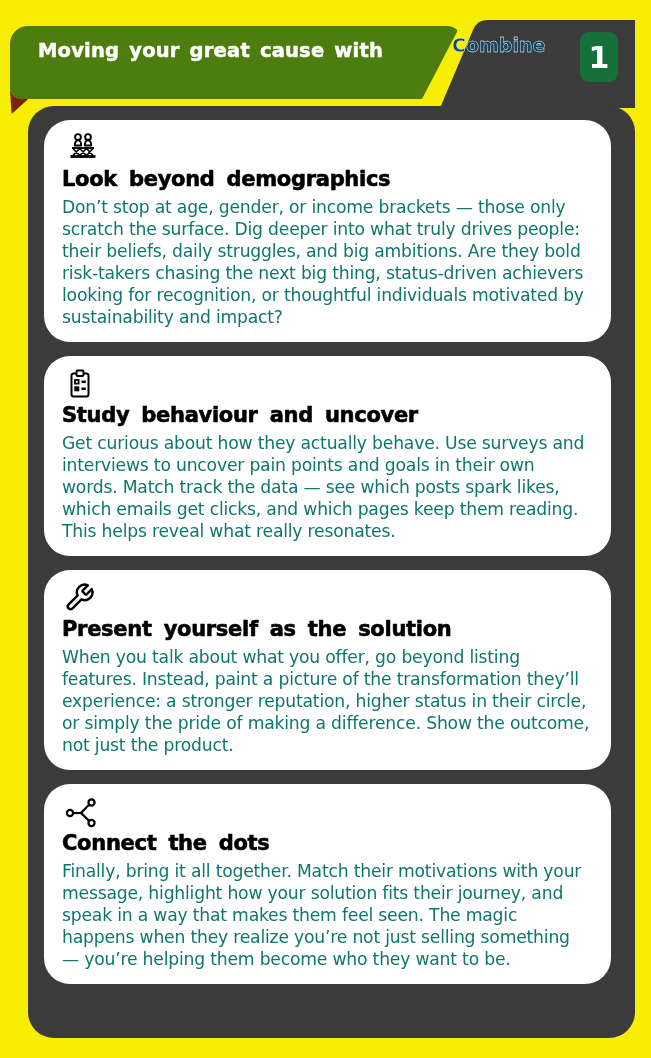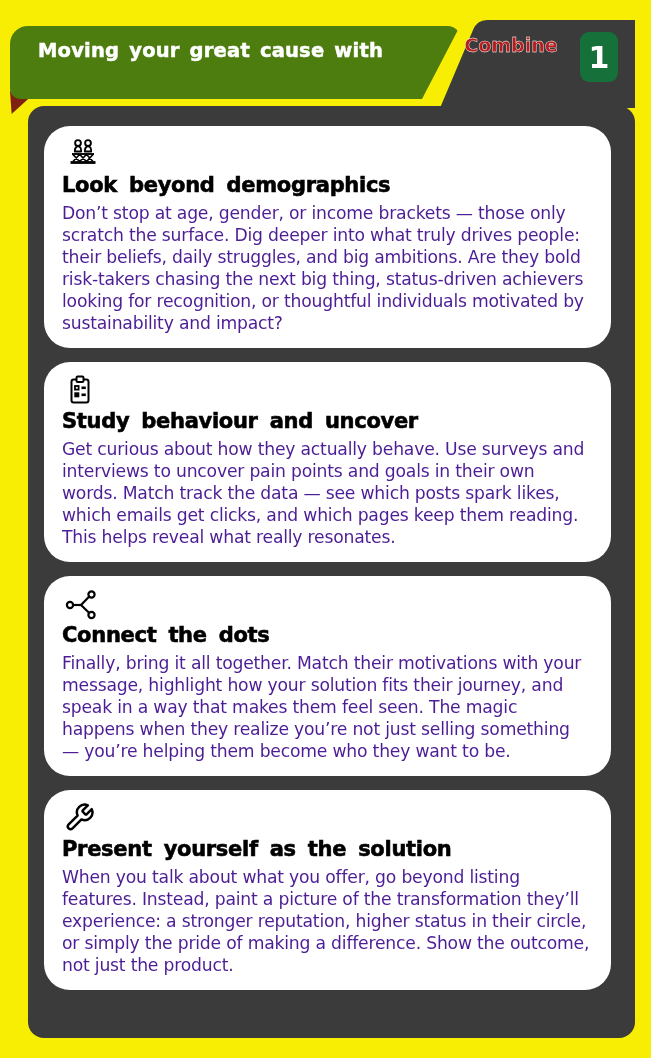--- a/index.html
+++ b/index.html
@@ -30,55 +30,55 @@
   .banner-fold{
     position:absolute;left:10px;top:91px;width:27px;height:23px;
     background:#7e2113;
     clip-path:polygon(0 0,100% 0,6% 100%);
     z-index:2;
   }
   
   .chip-svg{position:absolute;left:440px;top:20px;z-index:1;}
   .combine-label{
     position:absolute;left:452px;top:33px;width:118px;
-    text-align:center;color:#b91c1c;
+    text-align:left;color:#0c4a6e;
     font-size:19px;line-height:25px;font-weight:bold;
     -webkit-text-stroke:.4px #fff;
     z-index:4;
   }
   .combine-label span{display:block;}
   .number-box{
     position:absolute;left:580px;top:32px;width:38px;height:50px;
     background:#15703a;border-radius:9px;
     display:flex;align-items:center;justify-content:center;
     color:#ffffff;font-size:30px;font-weight:bold;
     z-index:4;
   }
   
   .panel{
     position:absolute;left:28px;top:106px;width:607px;height:932px;
-    background:#3b3b3b;border-radius:16px;
-    padding:20px 24px 0 16px;box-sizing:border-box;
+    background:#3b3b3b;border-radius:26px;
+    padding:14px 24px 0 16px;box-sizing:border-box;
     z-index:2;
   }
   .card{
     background:#ffffff;border-radius:26px;
     padding:10px 20px 14px 18px;
     margin-bottom:14px;
   }
   .card-icon{height:32px;margin:2px 0 2px 2px;}
   .card-title{
     font-size:21px;line-height:26px;font-weight:bold;
     color:#000;letter-spacing:-.3px;word-spacing:5px;
     -webkit-text-stroke:.6px #000;
     margin:0 0 4px 0;
   }
   .card-body{
     font-size:17.2px;line-height:22px;
-    color:#4c1d95;letter-spacing:-.2px;
+    color:#0f766e;letter-spacing:-.2px;
     margin:0;
   }
   svg.icn{display:block;}
 </style>
 </head>
 <body>
 
 <svg class="chip-svg" width="195" height="88" viewBox="0 0 195 88">
   <path d="M195 88 L0 88 L33 10 Q37 0 47 0 L195 0 Z" fill="#3b3b3b"></path>
 </svg>
@@ -125,36 +125,36 @@
         <rect x="11" y="19" width="3.6" height="3.6" fill="#000" stroke-width="1.4"></rect>
         <line x1="17.5" y1="20.8" x2="21.8" y2="20.8" stroke-width="2.6"></line>
       </svg>
     </div>
     <div class="card-title">Study behaviour and uncover</div>
     <p class="card-body">Get curious about how they actually behave. Use surveys and interviews to uncover pain points and goals in their own words. Match track the data — see which posts spark likes, which emails get clicks, and which pages keep them reading. This helps reveal what really resonates.</p>
   </div>
 
   <div class="card">
     <div class="card-icon">
+      <svg class="icn" width="31" height="31" viewBox="0 0 24 24" fill="none" stroke="#000" stroke-width="1.9" stroke-linecap="round" stroke-linejoin="round">
+        <path d="M14.7 6.3a1 1 0 0 0 0 1.4l1.6 1.6a1 1 0 0 0 1.4 0l3.77-3.77a6 6 0 0 1-7.94 7.94l-6.91 6.91a2.12 2.12 0 0 1-3-3l6.91-6.91a6 6 0 0 1 7.94-7.94l-3.76 3.76z"></path>
+      </svg>
+    </div>
+    <div class="card-title">Present yourself as the solution</div>
+    <p class="card-body">When you talk about what you offer, go beyond listing features. Instead, paint a picture of the transformation they’ll experience: a stronger reputation, higher status in their circle, or simply the pride of making a difference. Show the outcome, not just the product.</p>
+  </div>
+
+  <div class="card">
+    <div class="card-icon">
       <svg class="icn" width="36" height="33" viewBox="0 0 36 33" fill="none" stroke="#000" stroke-width="2.2">
         <circle cx="6" cy="17" r="3.1"></circle>
         <circle cx="27.5" cy="6.5" r="3.1"></circle>
         <circle cx="27.5" cy="27" r="3.1"></circle>
         <line x1="9.2" y1="17" x2="17" y2="17"></line>
         <line x1="17" y1="17" x2="25" y2="8.8"></line>
         <line x1="17" y1="17" x2="25" y2="24.8"></line>
       </svg>
     </div>
     <div class="card-title">Connect the dots</div>
     <p class="card-body">Finally, bring it all together. Match their motivations with your message, highlight how your solution fits their journey, and speak in a way that makes them feel seen. The magic happens when they realize you’re not just selling something — you’re helping them become who they want to be.</p>
   </div>
 
-  <div class="card">
-    <div class="card-icon">
-      <svg class="icn" width="31" height="31" viewBox="0 0 24 24" fill="none" stroke="#000" stroke-width="1.9" stroke-linecap="round" stroke-linejoin="round">
-        <path d="M14.7 6.3a1 1 0 0 0 0 1.4l1.6 1.6a1 1 0 0 0 1.4 0l3.77-3.77a6 6 0 0 1-7.94 7.94l-6.91 6.91a2.12 2.12 0 0 1-3-3l6.91-6.91a6 6 0 0 1 7.94-7.94l-3.76 3.76z"></path>
-      </svg>
-    </div>
-    <div class="card-title">Present yourself as the solution</div>
-    <p class="card-body">When you talk about what you offer, go beyond listing features. Instead, paint a picture of the transformation they’ll experience: a stronger reputation, higher status in their circle, or simply the pride of making a difference. Show the outcome, not just the product.</p>
-  </div>
-
 </div>
 
 </body></html>

